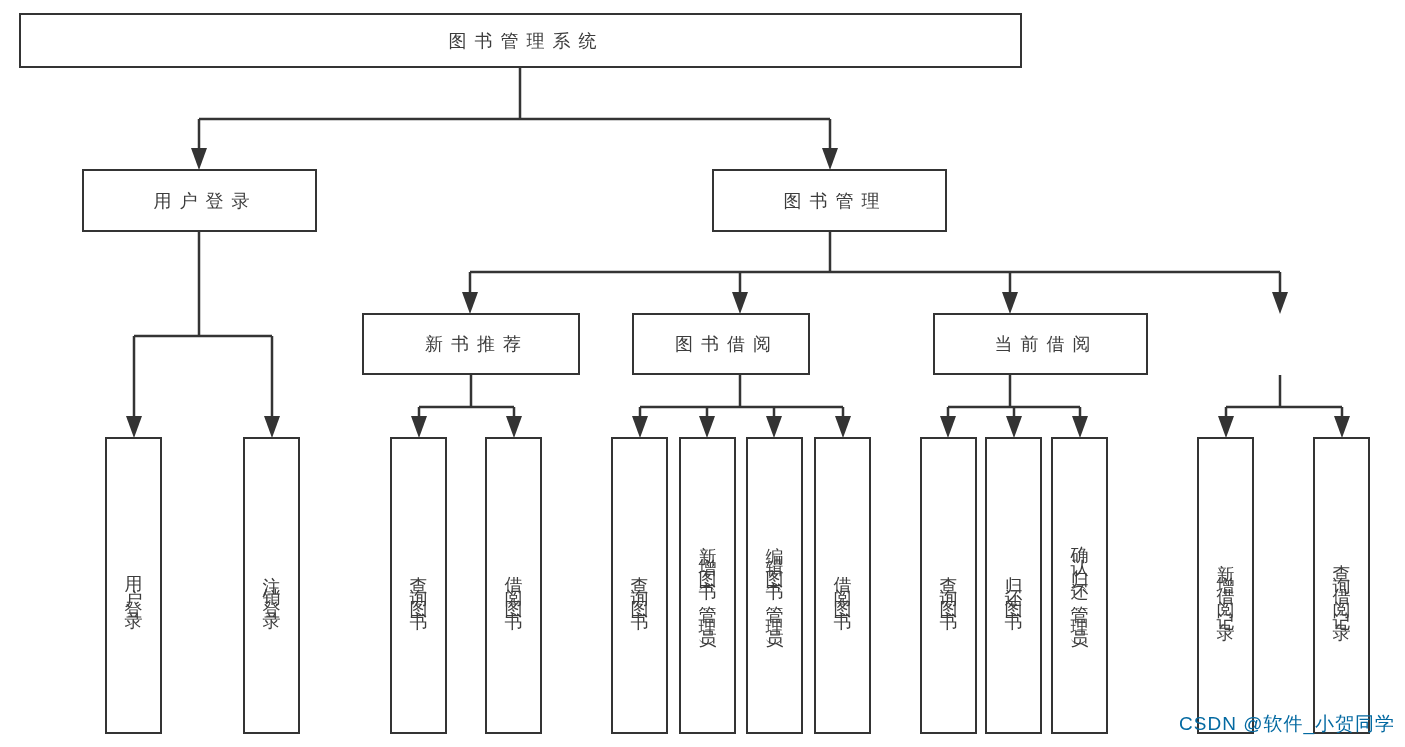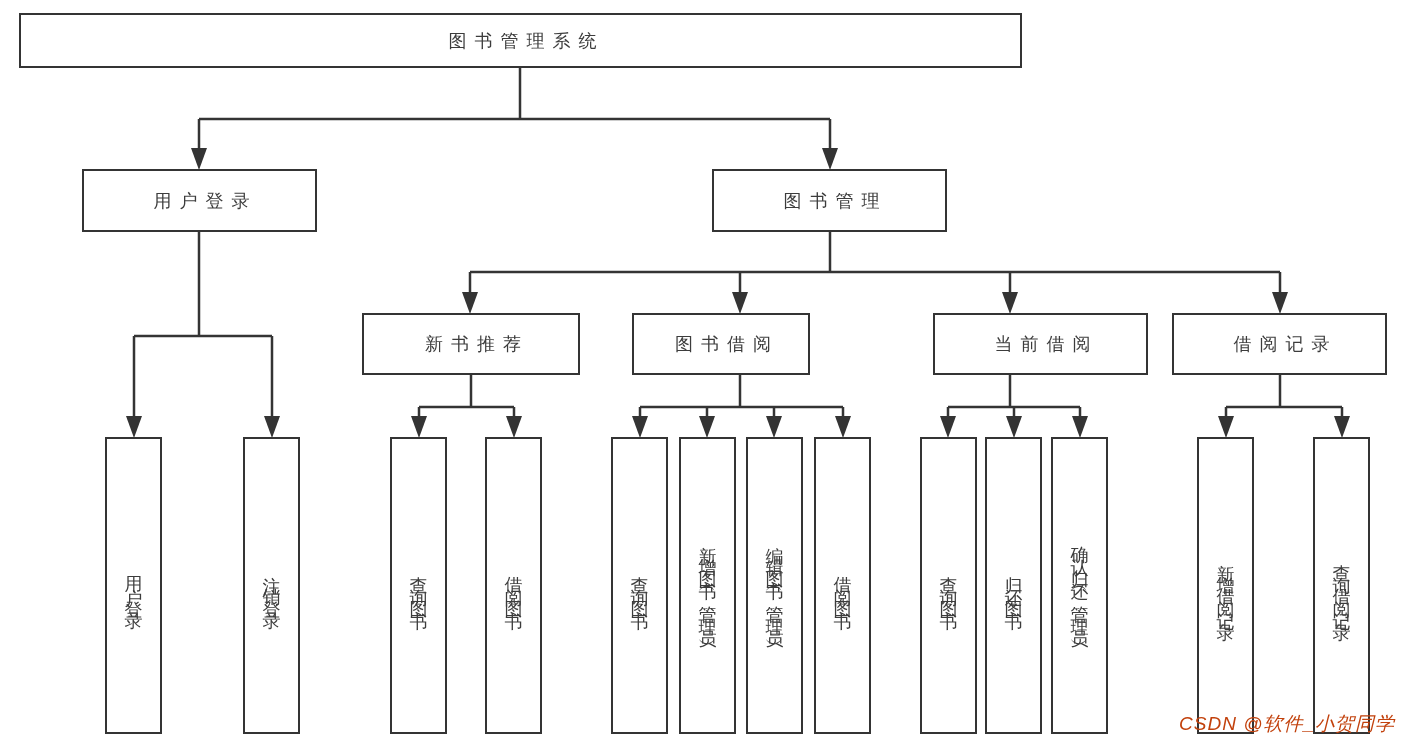--- a/index.html
+++ b/index.html
@@ -59,23 +59,22 @@
     color: #3c3c3c;
     white-space: nowrap;
   }
   .watermark {
     position: absolute;
     z-index: 5;
     right: 10px;
     top: 711px;
     font-size: 19px;
     letter-spacing: 1px;
-    color: #c2410c;
+    color: #0369a1;
     white-space: nowrap;
-    font-style: italic;
   }
 </style>
 </head>
 <body>
 
 <div id="stage">
 
   <svg id="connectors" width="1405" height="747" viewBox="0 0 1405 747">
     <g stroke="#343434" stroke-width="2.5" fill="none">
       <path d="M520 68 V119 M199 119 H830 M199 119 V150 M830 119 V150"></path>
@@ -110,21 +109,20 @@
   </svg>
 
   <div class="hbox" style="left:19px; top:13px; width:1003px; height:55px;">图书管理系统</div>
 
   <div class="hbox" style="left:82px; top:169px; width:235px; height:63px;">用户登录</div>
   <div class="hbox" style="left:712px; top:169px; width:235px; height:63px;">图书管理</div>
 
   <div class="hbox" style="left:362px; top:313px; width:218px; height:62px;">新书推荐</div>
   <div class="hbox" style="left:632px; top:313px; width:178px; height:62px;">图书借阅</div>
   <div class="hbox" style="left:902px; top:313px; width:215px; height:62px;margin-left:31px;">当前借阅</div>
-  <div class="hbox" style="left:1172px; top:313px; width:215px; height:62px;">借阅记录</div>
 
   <div class="vbox" style="left:105px;">
     <span class="vtext">用户登录</span>
   </div>
   <div class="vbox" style="left:243px;">
     <span class="vtext">注销登录</span>
   </div>
 
   <div class="vbox" style="left:390px;">
     <span class="vtext">查询图书</span>

